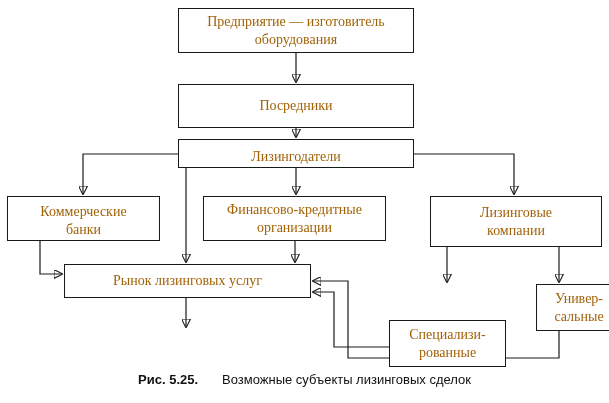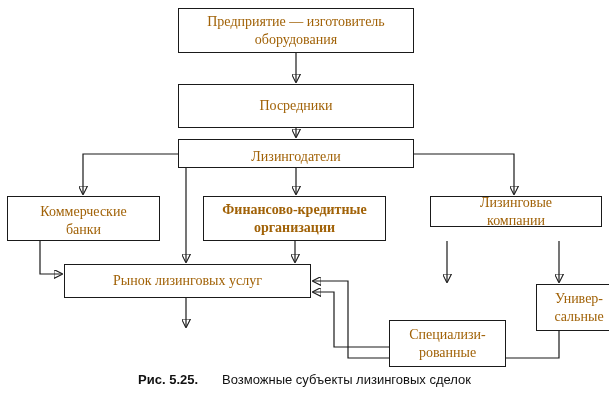--- a/index.html
+++ b/index.html
@@ -40,22 +40,22 @@
   }
   .node .label {
     white-space: pre-line;
     padding: 1px 4px;
   }
   
   .n-manufacturer      { left: 178px; top: 8px;   width: 236px; height: 45px; }
   .n-intermediaries    { left: 178px; top: 84px;  width: 236px; height: 44px; }
   .n-lessors           { left: 178px; top: 139px; width: 236px; height: 29px; align-items: flex-end; }
   .n-banks             { left: 7px;   top: 196px; width: 153px; height: 45px; align-items: flex-end; }
-  .n-financial         { left: 203px; top: 196px; width: 183px; height: 45px; font-weight: bold; }
-  .n-leasing-companies { left: 430px; top: 196px; width: 172px; height: 31px; }
+  .n-financial         { left: 203px; top: 196px; width: 183px; height: 45px; }
+  .n-leasing-companies { left: 430px; top: 196px; width: 172px; height: 51px; }
   .n-market            { left: 64px;  top: 264px; width: 247px; height: 34px; }
   .n-lessees           { left: 64px;  top: 329px; width: 247px; height: 31px; }
   .n-specialized       { left: 389px; top: 284px; width: 117px; height: 47px; margin-top: 36px; }
   .n-universal         { left: 516px; top: 284px; width: 86px;  height: 47px; margin-left: 20px; }
   .figure-caption {
     position: absolute;
     left: 0; top: 372px;
     width: 609px;
     text-align: center;
     font-family: "Liberation Sans", sans-serif;

